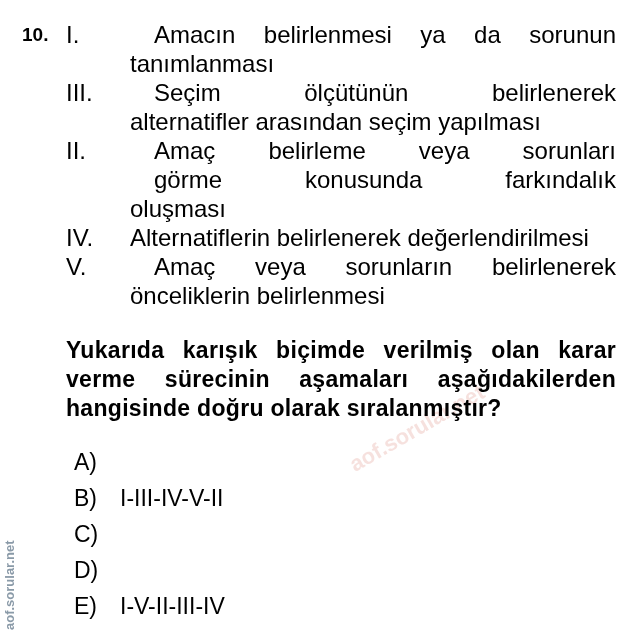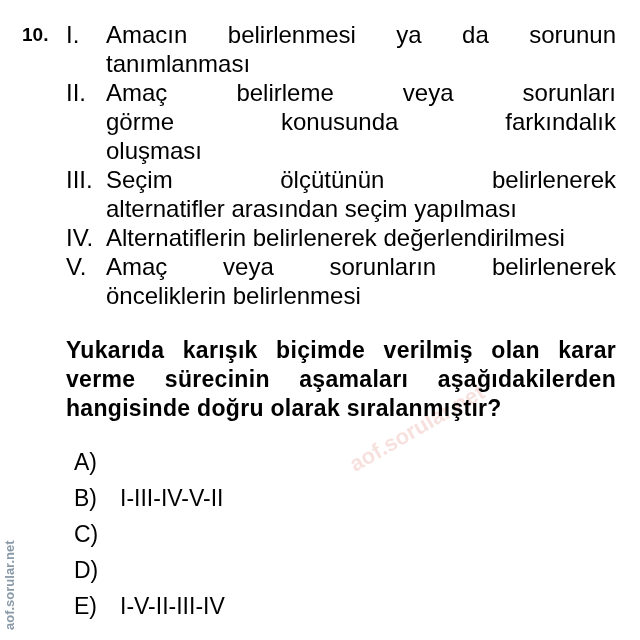--- a/index.html
+++ b/index.html
@@ -6,21 +6,21 @@
   body {
     width: 640px; height: 640px; background: #ffffff; position: relative; overflow: hidden;
     font-family: "Liberation Sans", sans-serif; color: #000;
   }
   .qnum {
     position: absolute; left: 22px; top: 20px; font-size: 19px; font-weight: bold; line-height: 29px;
   }
   .items { position: absolute; left: 66px; top: 20px; width: 550px; }
   .item { display: flex; font-size: 24px; line-height: 29px; }
   .item .num { width: 40px; flex: none; }
-  .item .txt { flex: 1; text-align: justify; text-align-last: left; }
+  .item .txt { flex: 1; text-align: justify; text-align-last: left; margin-left: 24px; }
   .item .txt.full { text-align-last: justify; }
   .question {
     position: absolute; left: 66px; top: 336px; width: 550px;
     font-size: 23px; font-weight: bold; line-height: 29px; text-align: justify; letter-spacing: 0.3px;
   }
   .options { position: absolute; left: 74px; top: 444px; }
   .opt { display: flex; font-size: 23px; line-height: 36px; }
   .opt .letter { width: 46px; flex: none; }
   .watermark-v {
     position: absolute; left: 2px; top: 630px; transform: rotate(-90deg); transform-origin: left top;
@@ -41,32 +41,32 @@
 
 <div class="items">
   <div class="item">
     <span class="num">I.</span>
     <div class="txt">
       <div class="txt full">Amacın belirlenmesi ya da sorunun</div>
       <div>tanımlanması</div>
     </div>
   </div>
   <div class="item">
+    <span class="num">III.</span>
+    <div class="txt">
+      <div class="txt full">Seçim ölçütünün belirlenerek</div>
+      <div>alternatifler arasından seçim yapılması</div>
+    </div>
+  </div>
+  <div class="item">
     <span class="num">II.</span>
     <div class="txt">
       <div class="txt full">Amaç belirleme veya sorunları</div>
       <div class="txt full">görme konusunda farkındalık</div>
       <div>oluşması</div>
-    </div>
-  </div>
-  <div class="item">
-    <span class="num">III.</span>
-    <div class="txt">
-      <div class="txt full">Seçim ölçütünün belirlenerek</div>
-      <div>alternatifler arasından seçim yapılması</div>
     </div>
   </div>
   <div class="item">
     <span class="num">IV.</span>
     <div class="txt">
       <div>Alternatiflerin belirlenerek değerlendirilmesi</div>
     </div>
   </div>
   <div class="item">
     <span class="num">V.</span>

